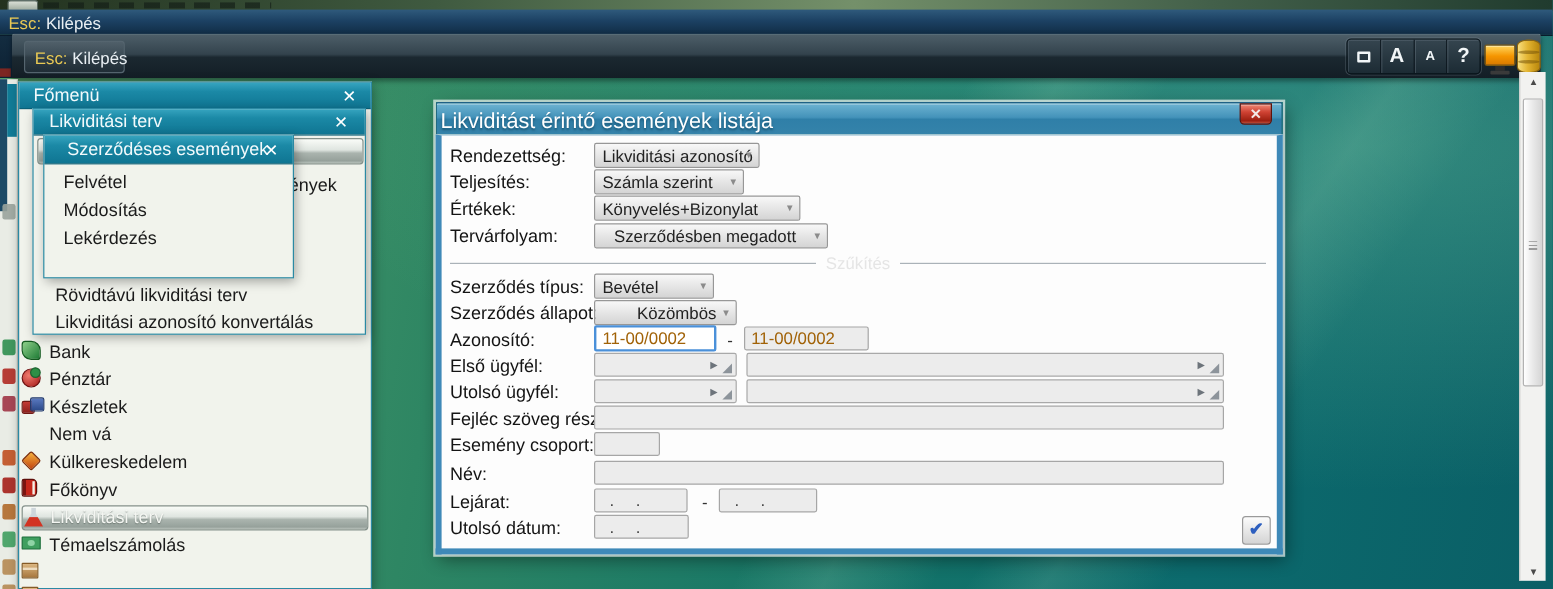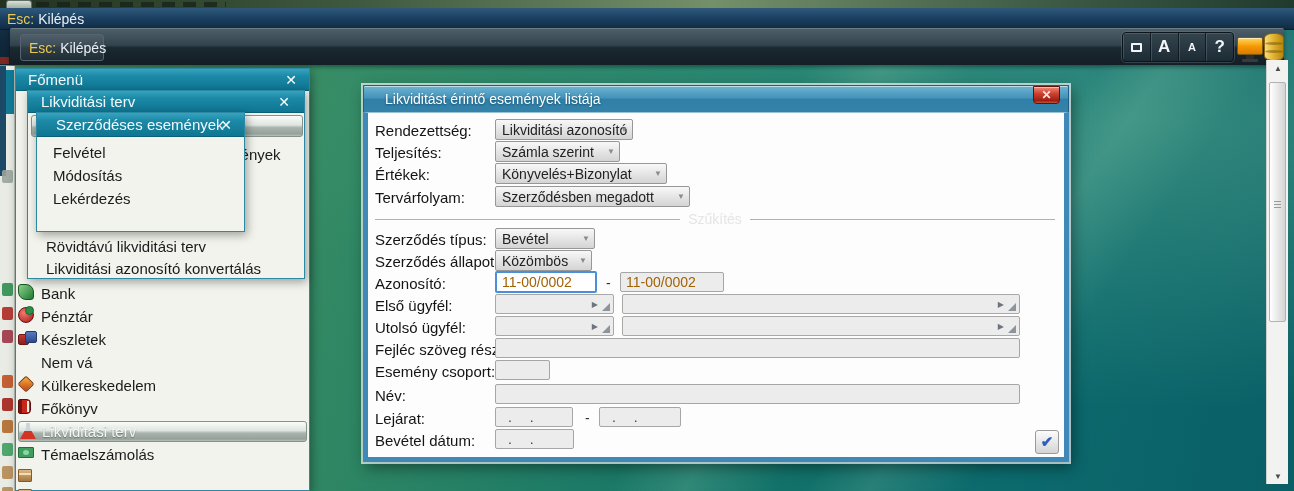--- a/index.html
+++ b/index.html
@@ -103,21 +103,21 @@
   .ic-money::after { content:""; position:absolute; left:4px; top:2px; width:6px; height:5px; border-radius:50%; background:#8fd4a6; }
   .ic-box { width:14px !important; height:13px !important; top:2px; background:linear-gradient(#dbb681,#a87840); border:1px solid #855a26; border-radius:1px; }
   .ic-box::after { content:""; position:absolute; left:0; right:0; top:3px; height:2px; background:rgba(250,240,220,.75); }
 
   
   #dialog { left:363px; top:85px; width:706px; height:377px;
     box-shadow:0 0 0 2px rgba(255,255,255,.65), 3px 5px 14px rgba(0,0,0,.45); }
   #dialog-titlebar { position:absolute; left:0; top:0; right:0; height:27px; border-radius:2px 2px 0 0;
     background:linear-gradient(#6fb4d2,#4493ba 45%,#2f7fa8 52%,#3583aa); border:1px solid #1f6186; border-bottom:none;
     box-shadow:inset 0 1px 0 rgba(255,255,255,.55); }
-  #dialog-title { position:absolute; left:21px; top:5px; font-size:14px; color:#ffffff; text-shadow:0 1px 2px rgba(0,40,60,.5); }
+  #dialog-title { position:absolute; left:3px; top:5px; font-size:18px; color:#ffffff; text-shadow:0 1px 2px rgba(0,40,60,.5); }
   #dialog-close { position:absolute; right:9px; top:1px; width:27px; height:18px; border-radius:0 0 4px 4px;
     background:linear-gradient(#ef8a77,#cf4233 40%,#9c1f10 85%,#c2543f); border:1px solid #5e120a;
     color:#f3e9e7; font-size:12px; font-weight:bold; text-align:center; line-height:17px; box-shadow:inset 0 1px 0 rgba(255,255,255,.45); cursor:default; }
   #dialog-body { position:absolute; left:0; top:27px; right:0; bottom:0; background:#fdfdfd;
     border:5px solid #3e89b8; border-top:1px solid #9cc0d4; }
   .drow-label { position:absolute; left:12px; font-size:15px; color:#141414; white-space:nowrap; }
   .dropdown { position:absolute; height:21px; border:1px solid #979797; border-radius:2px;
     background:linear-gradient(#f8f8f8,#e4e4e4 55%,#d4d4d4); font-size:14px; color:#222;
     display:flex; align-items:center; padding:0 16px 0 6px; white-space:nowrap; }
   .dd-arrow { position:absolute; right:4px; top:5px; font-size:8px; color:#8b8b8b; }
@@ -261,39 +261,39 @@
     <span class="dd-arrow">▼</span>
   </div>
 
   <span class="drow-label" style="top:81px;">Értékek:</span>
   <div class="dropdown" style="left:132px;top:78px;width:172px;">
     <span>Könyvelés+Bizonylat</span>
     <span class="dd-arrow">▼</span>
   </div>
 
   <span class="drow-label" style="top:104px;">Tervárfolyam:</span>
-  <div class="dropdown" style="left:132px;top:101px;width:195px;">
+  <div class="dropdown" style="left:132px;top:101px;width:195px;justify-content:center;">
     <span>Szerződésben megadott</span>
     <span class="dd-arrow">▼</span>
   </div>
 
   <div id="divider-row">
     <div class="line"></div>
     <span id="divider-text">Szűkítés</span>
     <div class="line"></div>
   </div>
 
   <span class="drow-label" style="top:146px;">Szerződés típus:</span>
   <div class="dropdown" style="left:132px;top:143px;width:100px;">
     <span>Bevétel</span>
     <span class="dd-arrow">▼</span>
   </div>
 
   <span class="drow-label" style="top:168px;">Szerződés állapot:</span>
-  <div class="dropdown" style="left:132px;top:165px;width:97px;">
+  <div class="dropdown" style="left:132px;top:165px;width:119px;justify-content:flex-end;">
     <span>Közömbös</span>
     <span class="dd-arrow">▼</span>
   </div>
 
   <span class="drow-label" style="top:190px;">Azonosító:</span>
   <input class="ginput focus-input" style="left: 132px; top: 186px; width: 102px; height: 22px;" value="11-00/0002">
   <span class="dash" style="left:243px;top:190px;">-</span>
   <input class="ginput" style="left: 257px; top: 187px; width: 104px;" value="11-00/0002">
 
   <span class="drow-label" style="top:212px;">Első ügyfél:</span>
@@ -323,17 +323,17 @@
   <input class="ginput" style="left: 132px; top: 275px; width: 55px;" value="">
 
   <span class="drow-label" style="top:302px;">Név:</span>
   <input class="ginput" style="left: 132px; top: 299px; width: 525px;" value="">
 
   <span class="drow-label" style="top:325px;">Lejárat:</span>
   <input class="ginput datefield" style="left: 132px; top: 322px; width: 78px;" value=". .">
   <span class="dash" style="left:222px;top:325px;">-</span>
   <input class="ginput datefield" style="left: 236px; top: 322px; width: 82px;" value=". .">
 
-  <span class="drow-label" style="top:347px;">Bevétel dátum:</span>
+  <span class="drow-label" style="top:347px;">Utolsó dátum:</span>
   <input class="ginput datefield" style="left: 132px; top: 344px; width: 79px;" value=". .">
 
   <div id="ok-button">✔</div>
 </div>
 
 </body></html>

